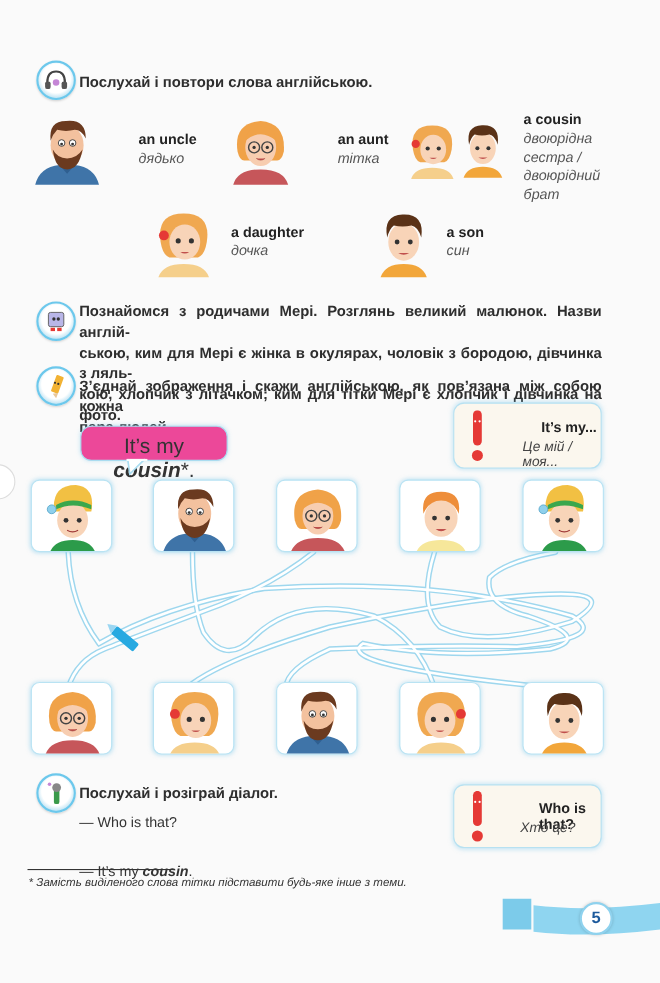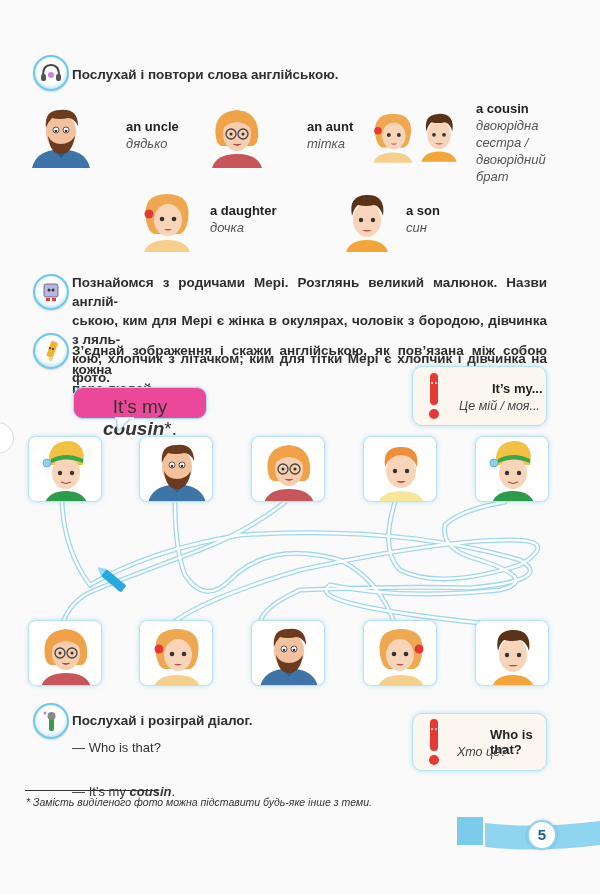--- a/index.html
+++ b/index.html
@@ -32,21 +32,21 @@
   .bubble {
     position: absolute; border-radius: 10px; background: #ec4899;
     border: 1.5px solid #a9dcf0; box-shadow: 0 0 4px rgba(120,200,235,0.4);
     font-size: 19px;
   }
   .tip-box {
     position: absolute; border-radius: 10px; background: #fbf7ee;
     border: 1.5px solid #b7e1f1; box-shadow: 0 0 5px rgba(120,200,235,0.5);
   }
   .tip-box .t-en { position: absolute; font-weight: bold; font-size: 13px; color: #222; padding-left: 33px; }
-  .tip-box .t-uk { position: absolute; font-style: italic; font-size: 12.5px; color: #444; }
+  .tip-box .t-uk { position: absolute; font-style: italic; font-size: 12.5px; color: #444; margin-left: 16px; }
 
   .dialog-line { position: absolute; font-size: 13px; color: #333; }
   .footnote { position: absolute; font-style: italic; font-size: 10.5px; color: #333; }
   .footnote-rule { position: absolute; height: 1px; background: #333; }
 
   .page-num {
     position: absolute; width: 30px; height: 30px; border-radius: 50%;
     background: #fff; border: 2px solid #8fd2ee; box-shadow: 0 0 3px rgba(0,0,0,0.2);
     text-align: center; line-height: 26px; font-weight: bold; font-size: 15px; color: #1d5a9c;
   }
@@ -316,19 +316,19 @@
       <rect x="5" y="0" width="8" height="32" rx="4" fill="#e53935"></rect>
       <circle cx="9" cy="41" r="5" fill="#e53935"></circle>
       <circle cx="7" cy="10" r="1" fill="#fff"></circle>
       <circle cx="11" cy="10" r="1" fill="#fff"></circle>
     </svg>
   <div class="t-en" style="left:44px;top:13px;">Who is that?</div>
   <div class="t-uk" style="left:44px;top:31px;">Хто це?</div>
 </div>
 
 <div class="footnote-rule" style="left:25px;top:790px;width:133px;"></div>
-<div class="footnote" style="left:26px;top:796px;">*  Замість виділеного фото можна підставити будь-яке інше з теми.</div>
+<div class="footnote" style="left:26px;top:796px;">*  Замість виділеного слова тітки підставити будь-яке інше з теми.</div>
 
 <svg class="abs" style="left:455px;top:815px;" width="145" height="40">
   <path d="M2 2 L28 2 L28 30 L2 30 Z" fill="#7ccbea"></path>
   <path d="M30 8 Q80 14 145 6 L145 30 Q80 38 30 32 Z" fill="#8fd5f0"></path>
 </svg>
 <div class="page-num" style="left:527px;top:820px;">5</div>
 
 </body></html>

